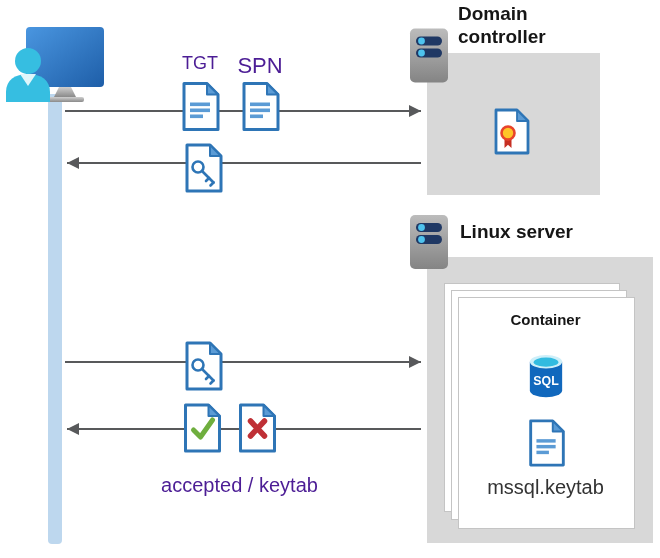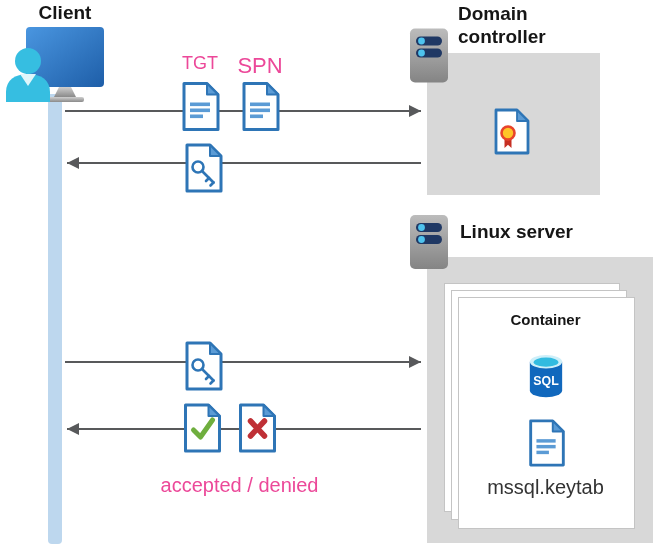--- a/index.html
+++ b/index.html
@@ -31,21 +31,21 @@
   .a4 { left:67px; top:428px; width:354px; }
   .ah { position:absolute; width:0; height:0; top:-5px;
         border-top:6px solid transparent; border-bottom:6px solid transparent; }
   .ah-r { right:0;  border-left:12px solid #58595B; }
   .ah-l { left:0;   border-right:12px solid #58595B; }
 
   
   .icon { position:absolute; z-index:3; }
 
   
-  .label { position:absolute; z-index:4; color:#ec4899; }
+  .label { position:absolute; z-index:4; color:#4c1d95; }
   .title { font-weight:700; color:#161616; }
   .client-title { left:20px; top:2px; width:90px; font-size:19px; text-align:center; }
   .dc-title     { left:458px; top:2px; width:112px; font-size:19px; line-height:23px; }
   .linux-title  { left:460px; top:221px; width:170px; font-size:19px; }
   .container-title { left:458px; top:311px; width:175px; font-size:15px; text-align:center; }
   .tgt-label { left:178px; top:53px; width:44px; font-size:18px; text-align:center; }
   .spn-label { left:237px; top:53px; width:46px; font-size:22px; text-align:center; }
   .result-label { left:137px; top:474px; width:205px; font-size:20px; text-align:center; }
   .keytab-label { left:458px; top:476px; width:175px; font-size:20px; text-align:center; color:#333333; }
 </style>
@@ -188,22 +188,21 @@
   </svg>
 
   <svg class="icon" style="left:525px; top:419px;" width="44" height="48" viewBox="0 0 38 50">
     <path d="M2 2 H25 L36 13 V48 H2 Z" fill="#ffffff" stroke="#2E75B6" stroke-width="3" stroke-linejoin="round"></path>
     <path d="M25 2 L36 13 H25 Z" fill="#5B9BD5" stroke="#2E75B6" stroke-width="2" stroke-linejoin="round"></path>
     <rect x="8" y="21" width="20" height="3.6" fill="#5B9BD5"></rect>
     <rect x="8" y="27" width="20" height="3.6" fill="#5B9BD5"></rect>
     <rect x="8" y="33" width="13" height="3.6" fill="#5B9BD5"></rect>
   </svg>
 
-  <div class="label title client-title">Client</div>
   <div class="label title dc-title">Domain controller</div>
   <div class="label title linux-title">Linux server</div>
   <div class="label title container-title">Container</div>
   <div class="label tgt-label">TGT</div>
   <div class="label spn-label">SPN</div>
-  <div class="label result-label">accepted / denied</div>
+  <div class="label result-label">accepted / keytab</div>
   <div class="label keytab-label">mssql.keytab</div>
 
 </div>
 
 </body></html>

